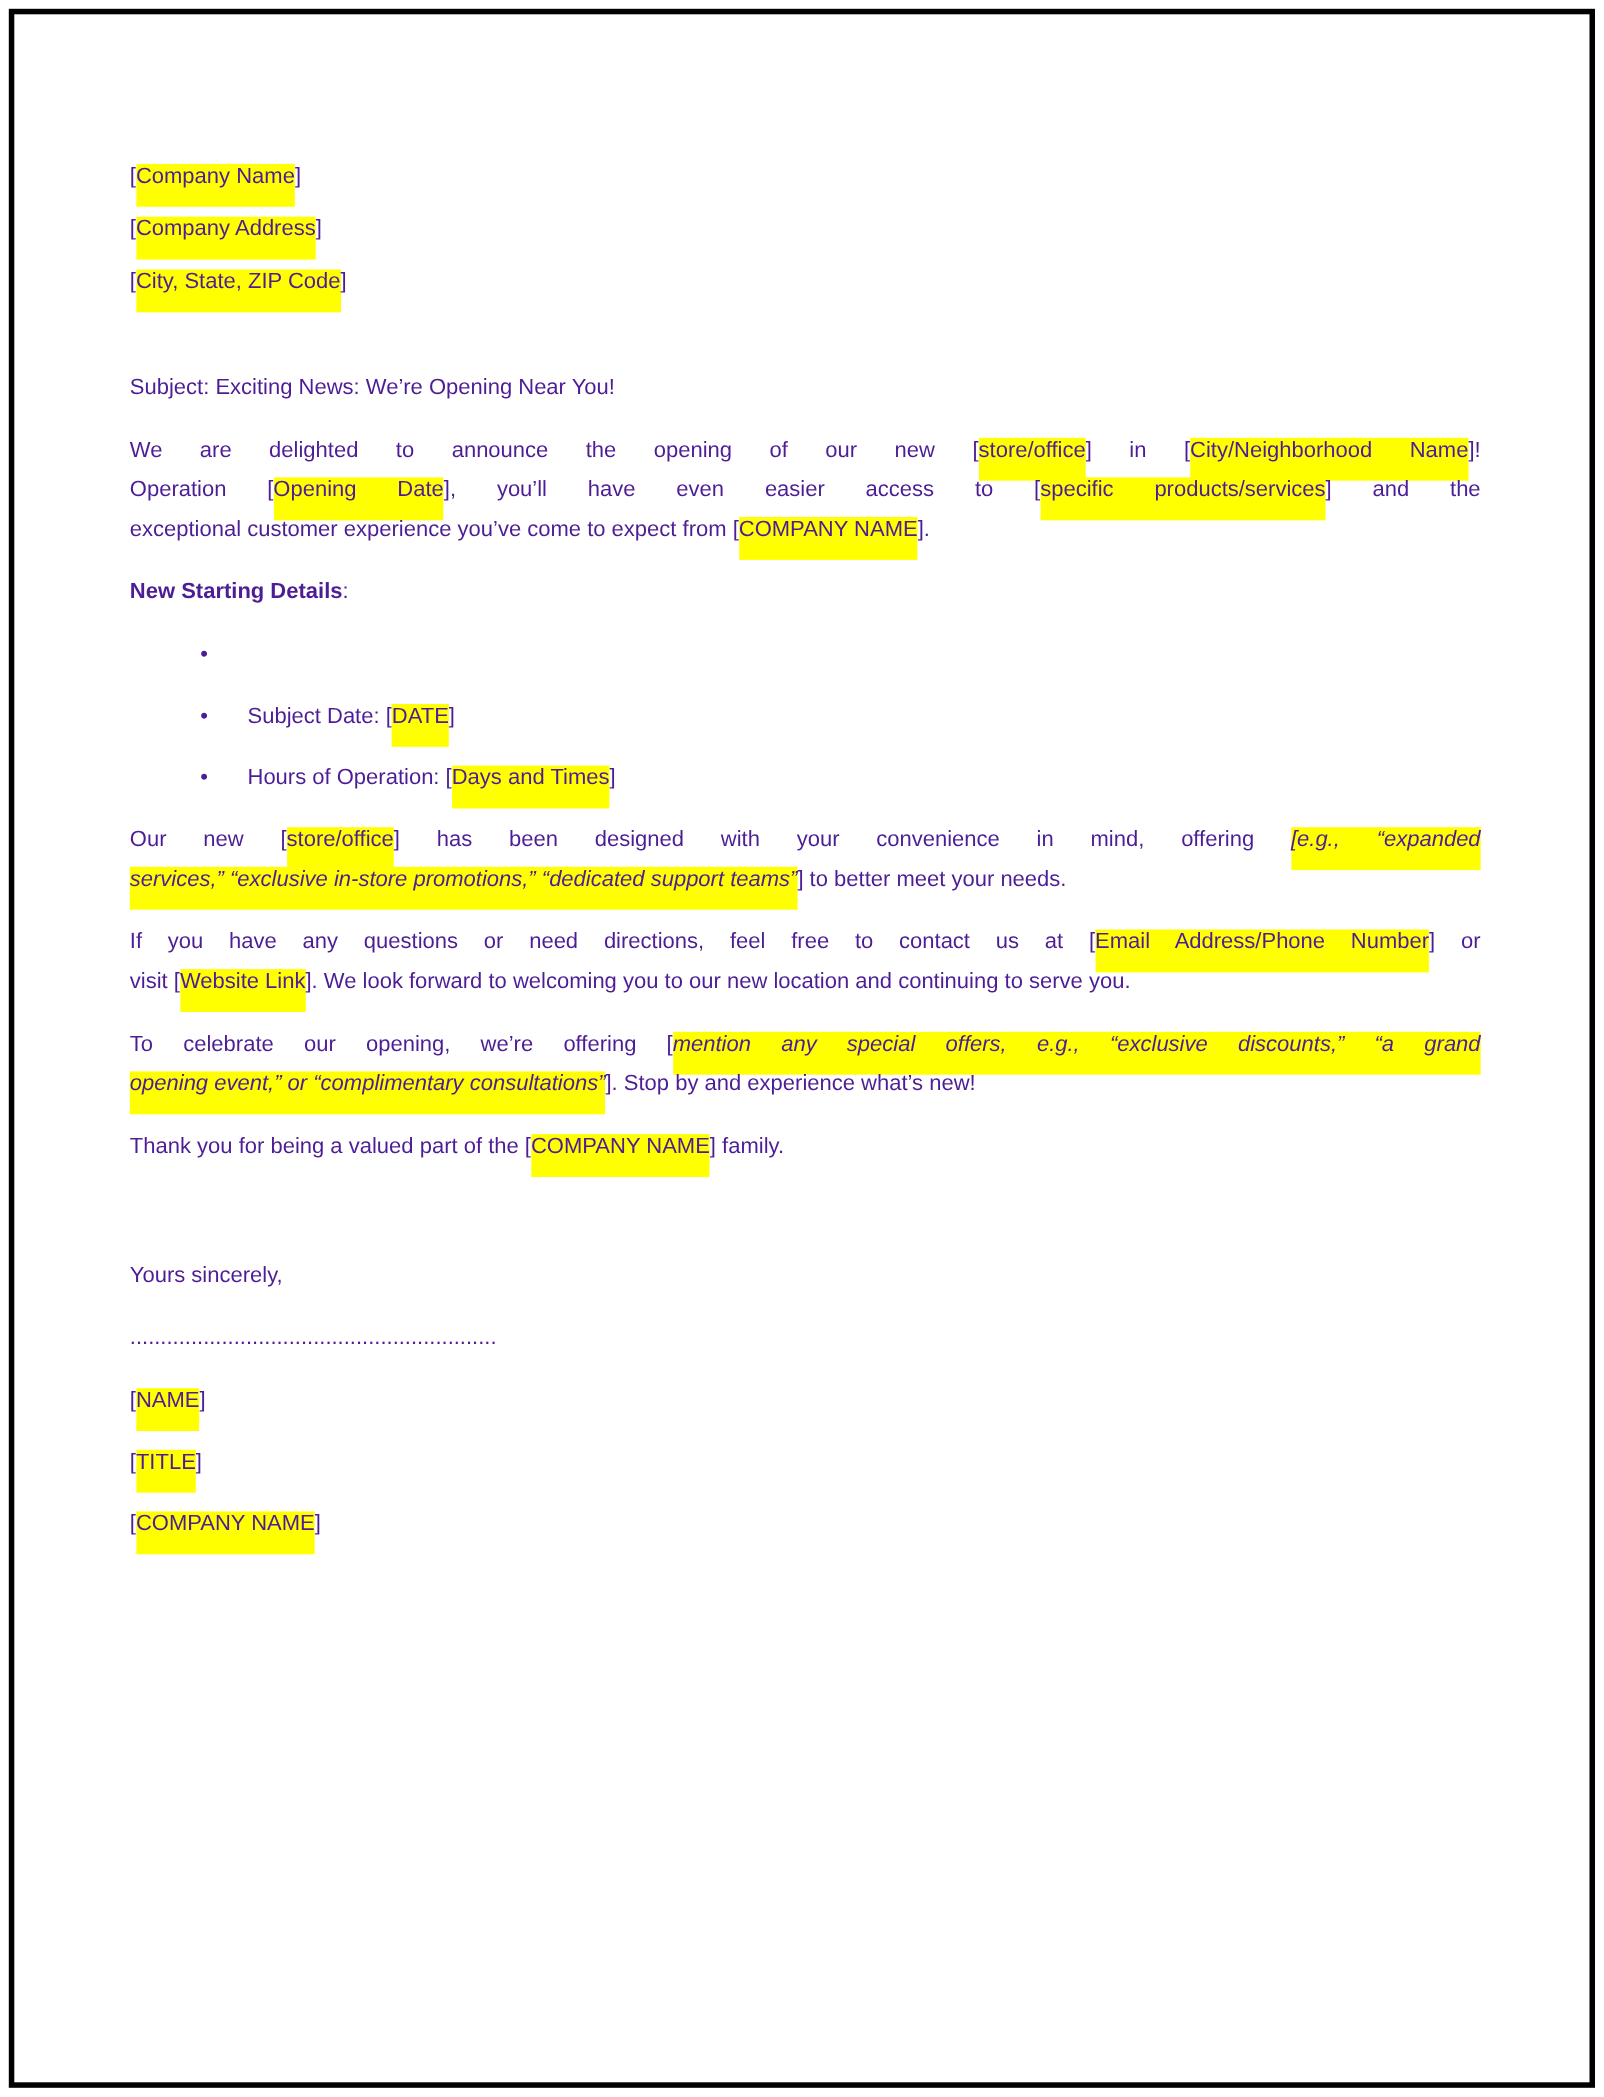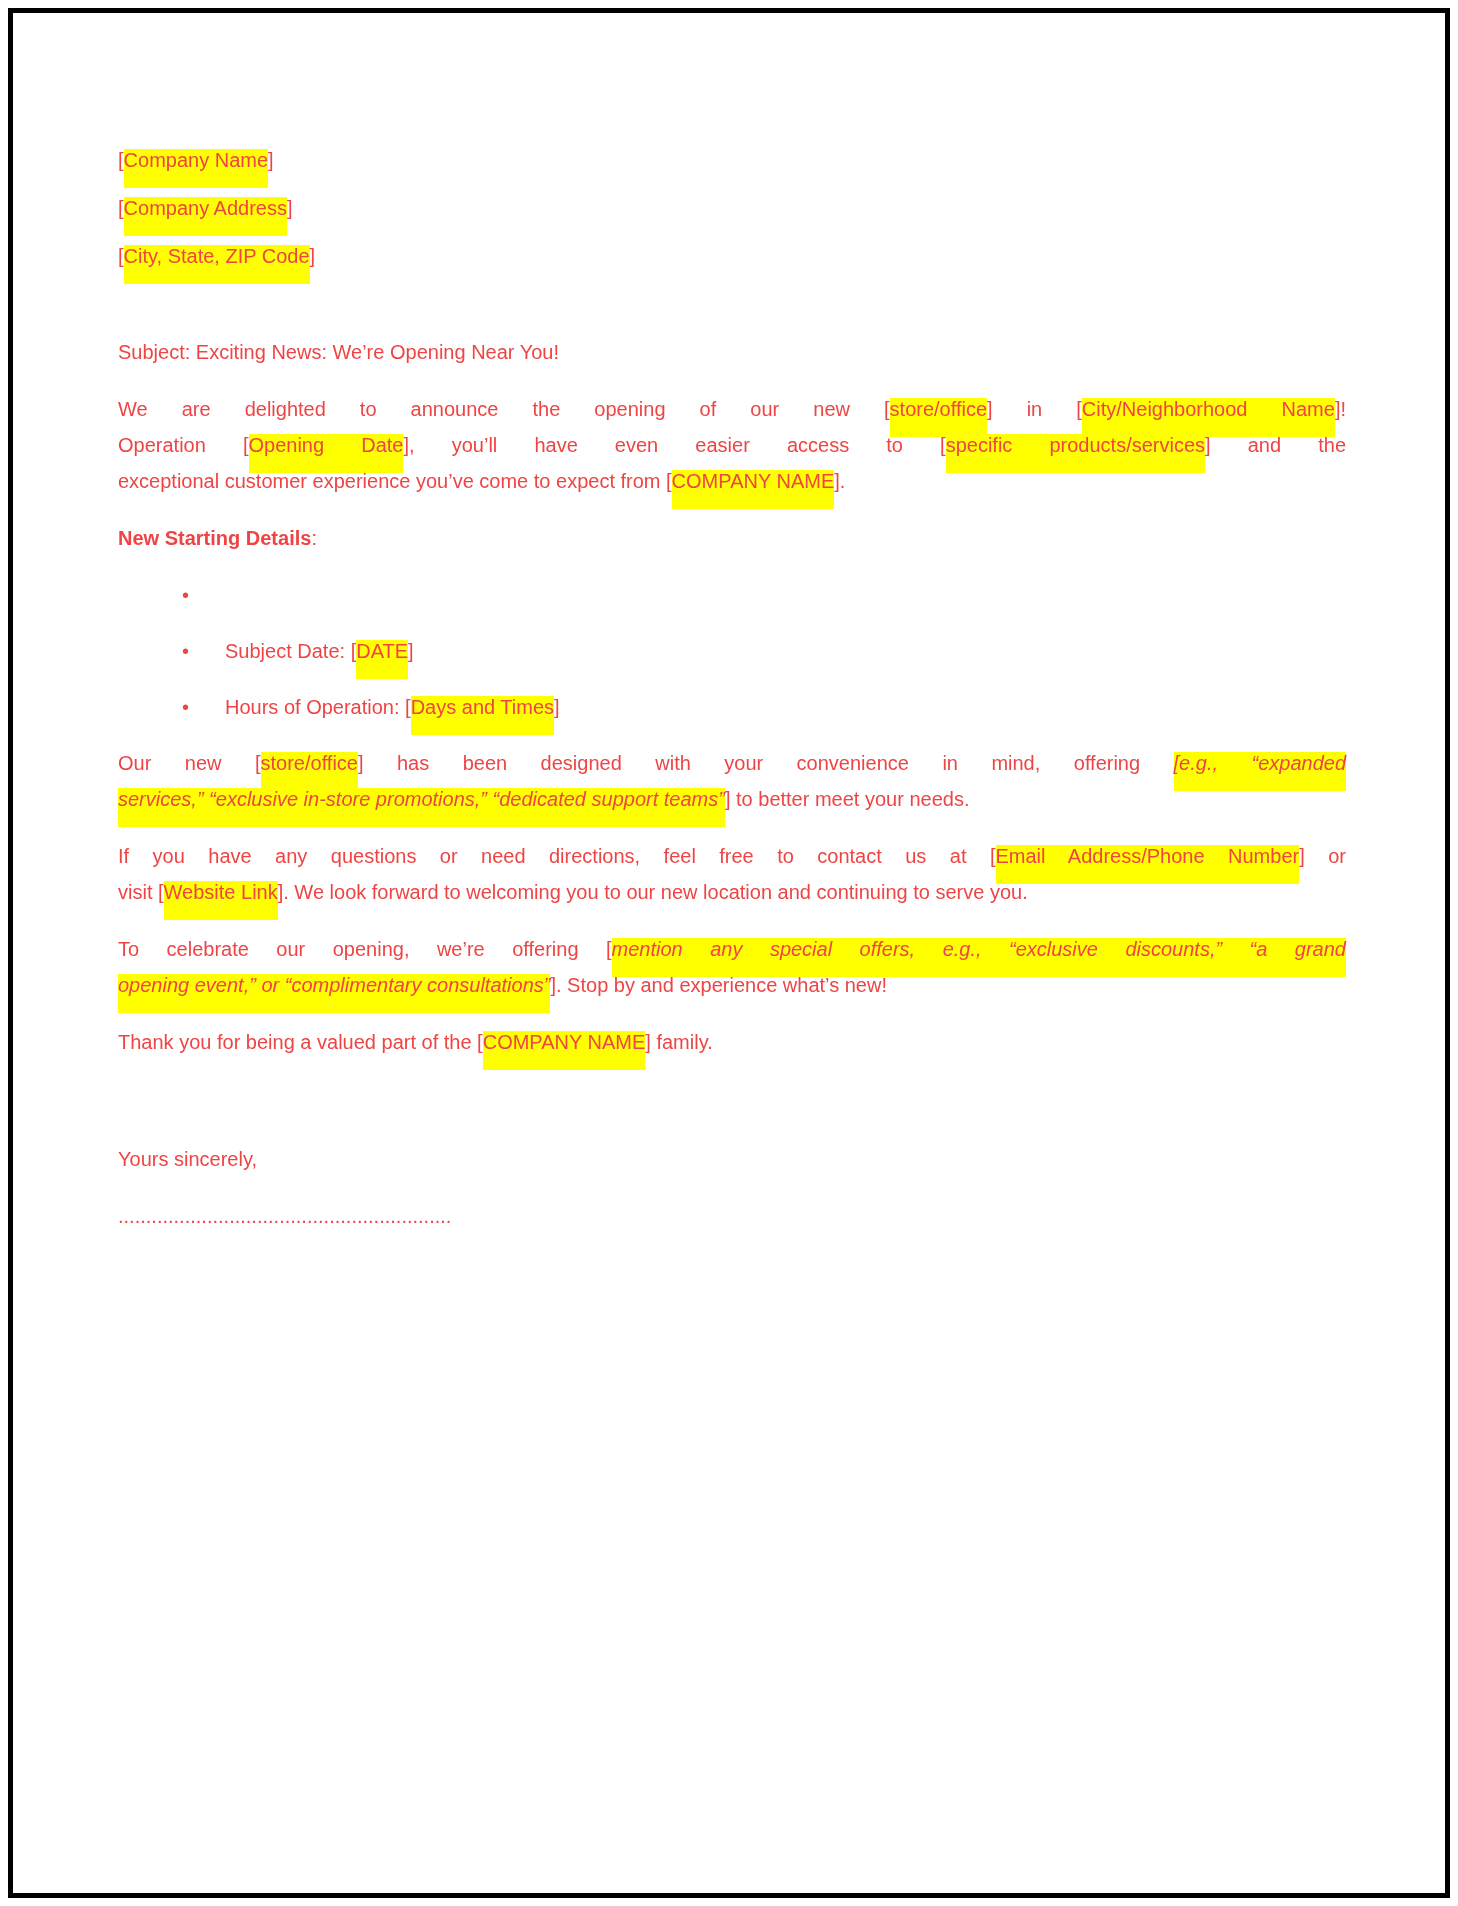--- a/index.html
+++ b/index.html
@@ -1,17 +1,17 @@
 <!DOCTYPE html>
 <html><head>
 <meta charset="utf-8">
 <style>
   html,body{margin:0;padding:0;background:#ffffff;}
   .page{position:relative;width:1458px;height:1906px;background:#ffffff;
-        font-family:"Liberation Sans","DejaVu Sans",sans-serif;color:#ef4444;overflow:hidden;}
+        font-family:"Liberation Sans","DejaVu Sans",sans-serif;color:#4c1d95;overflow:hidden;}
   .frame{position:absolute;inset:8px;border:5px solid #000000;pointer-events:none;}
   .content{position:absolute;left:118px;right:112px;top:142px;font-size:20px;line-height:36px;}
   p{margin:0;}
   .addr{margin-bottom:12px;}
   .subject{margin-top:60px;margin-bottom:21px;font-weight:normal;}
   .salutation{margin-bottom:24px;font-weight:bold;}
   .para{margin-bottom:21px;}
   .line{display:block;text-align:justify;text-align-last:justify;}
   .line.last{text-align:left;text-align-last:left;}
   .heading{margin-bottom:21px;}
@@ -82,15 +82,20 @@
     </p>
 
     <p class="para">
         <span class="line last"><span>Thank you for being a valued part of the [</span><span class="hl">COMPANY NAME</span><span>] family.</span></span>
       </p>
 
     <p class="closing">Yours sincerely,</p>
 
     <p class="dotline">............................................................</p>
 
+    <div class="sig">
+      <p><span>[</span><span class="hl">NAME</span><span>]</span></p>
+      <p><span>[</span><span class="hl">TITLE</span><span>]</span></p>
+      <p><span>[</span><span class="hl">COMPANY NAME</span><span>]</span></p>
+    </div>
 
   </div>
 </div>
 
 </body></html>

